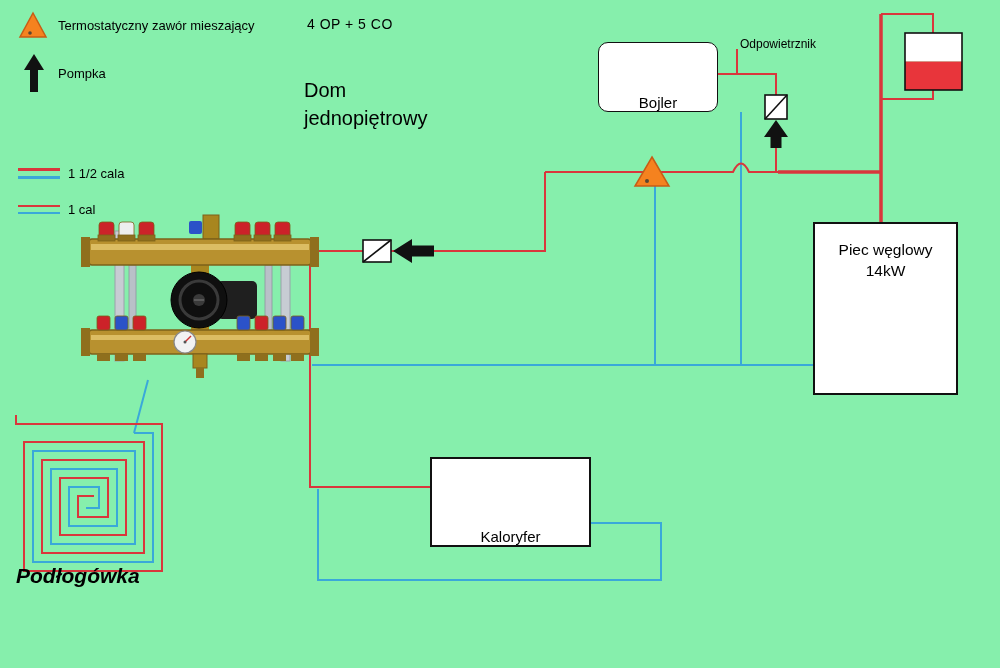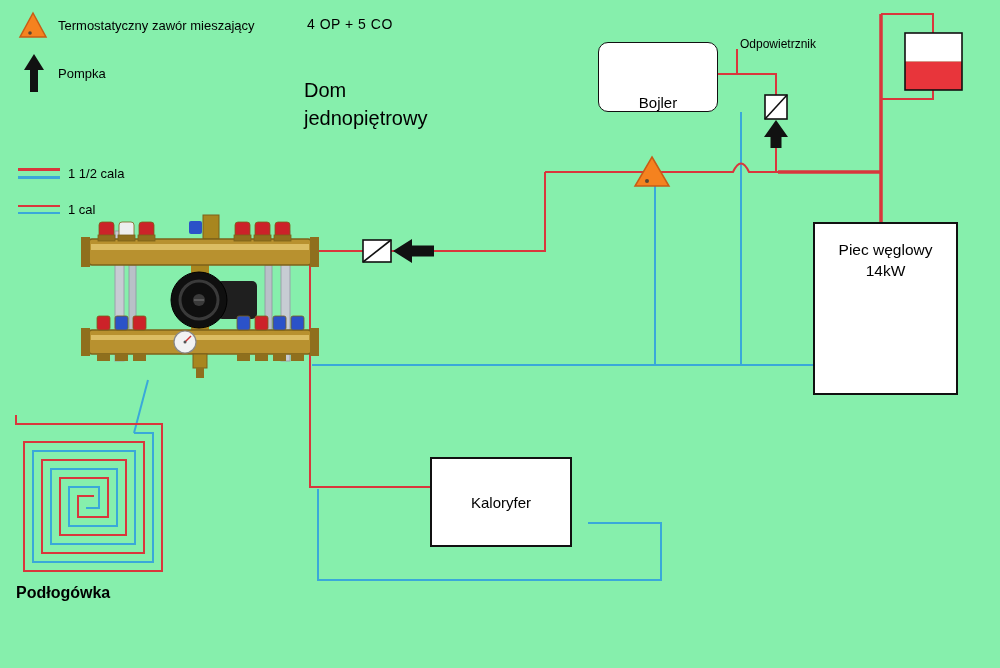--- a/index.html
+++ b/index.html
@@ -21,31 +21,31 @@
   .pipes-sample{width:42px;display:flex;flex-direction:column;gap:5px;margin-right:8px;}
   .pline{width:42px;}
   .pline.hot{background:var(--hot);}
   .pline.cold{background:var(--cold);}
   .pline.thick{height:3px;}
   .pline.thin{height:2px;}
 
   
   .title{position:absolute;left:307px;top:16px;font-size:14px;font-weight:normal;letter-spacing:.5px;}
   .subtitle{position:absolute;left:304px;top:76px;width:162px;font-size:20px;font-weight:normal;line-height:1.4;}
-  .underfloor-label{position:absolute;left:16px;top:584px;font-size:16px;font-weight:bold;}
+  .underfloor-label{position:absolute;left:16px;top:564px;font-size:21px;font-weight:bold;font-style:italic;}
   .airvent-label{position:absolute;left:740px;top:37px;font-size:12px;}
 
   
   .box{position:absolute;background:#fff;}
   .boiler-box{left:598px;top:42px;width:120px;height:70px;border:1.5px solid #111;border-radius:10px;
     display:flex;justify-content:center;align-items:flex-end;padding-top:16px;font-size:15px;}
   .furnace-box{left:813px;top:222px;width:145px;height:173px;border:2.5px solid #111;
     display:flex;flex-direction:column;align-items:center;padding-top:16px;font-size:15.5px;line-height:1.35;}
-  .radiator-box{left:430px;top:457px;width:142px;height:90px;border:2px solid #111;
-    display:flex;justify-content:center;align-items:center;font-size:15px;font-weight:500;}
+  .radiator-box{left:430px;top:457px;width:161px;height:90px;border:2px solid #111;
+    display:flex;justify-content:center;align-items:flex-end;font-size:15px;font-weight:500;}
 </style>
 </head>
 <body>
 
 <div class="stage">
 
   <svg class="overlay" width="1000" height="668" viewBox="0 0 1000 668">
 
     <g stroke="var(--cold)" stroke-width="2" fill="none">
       <path d="M312,365 H813"></path>

